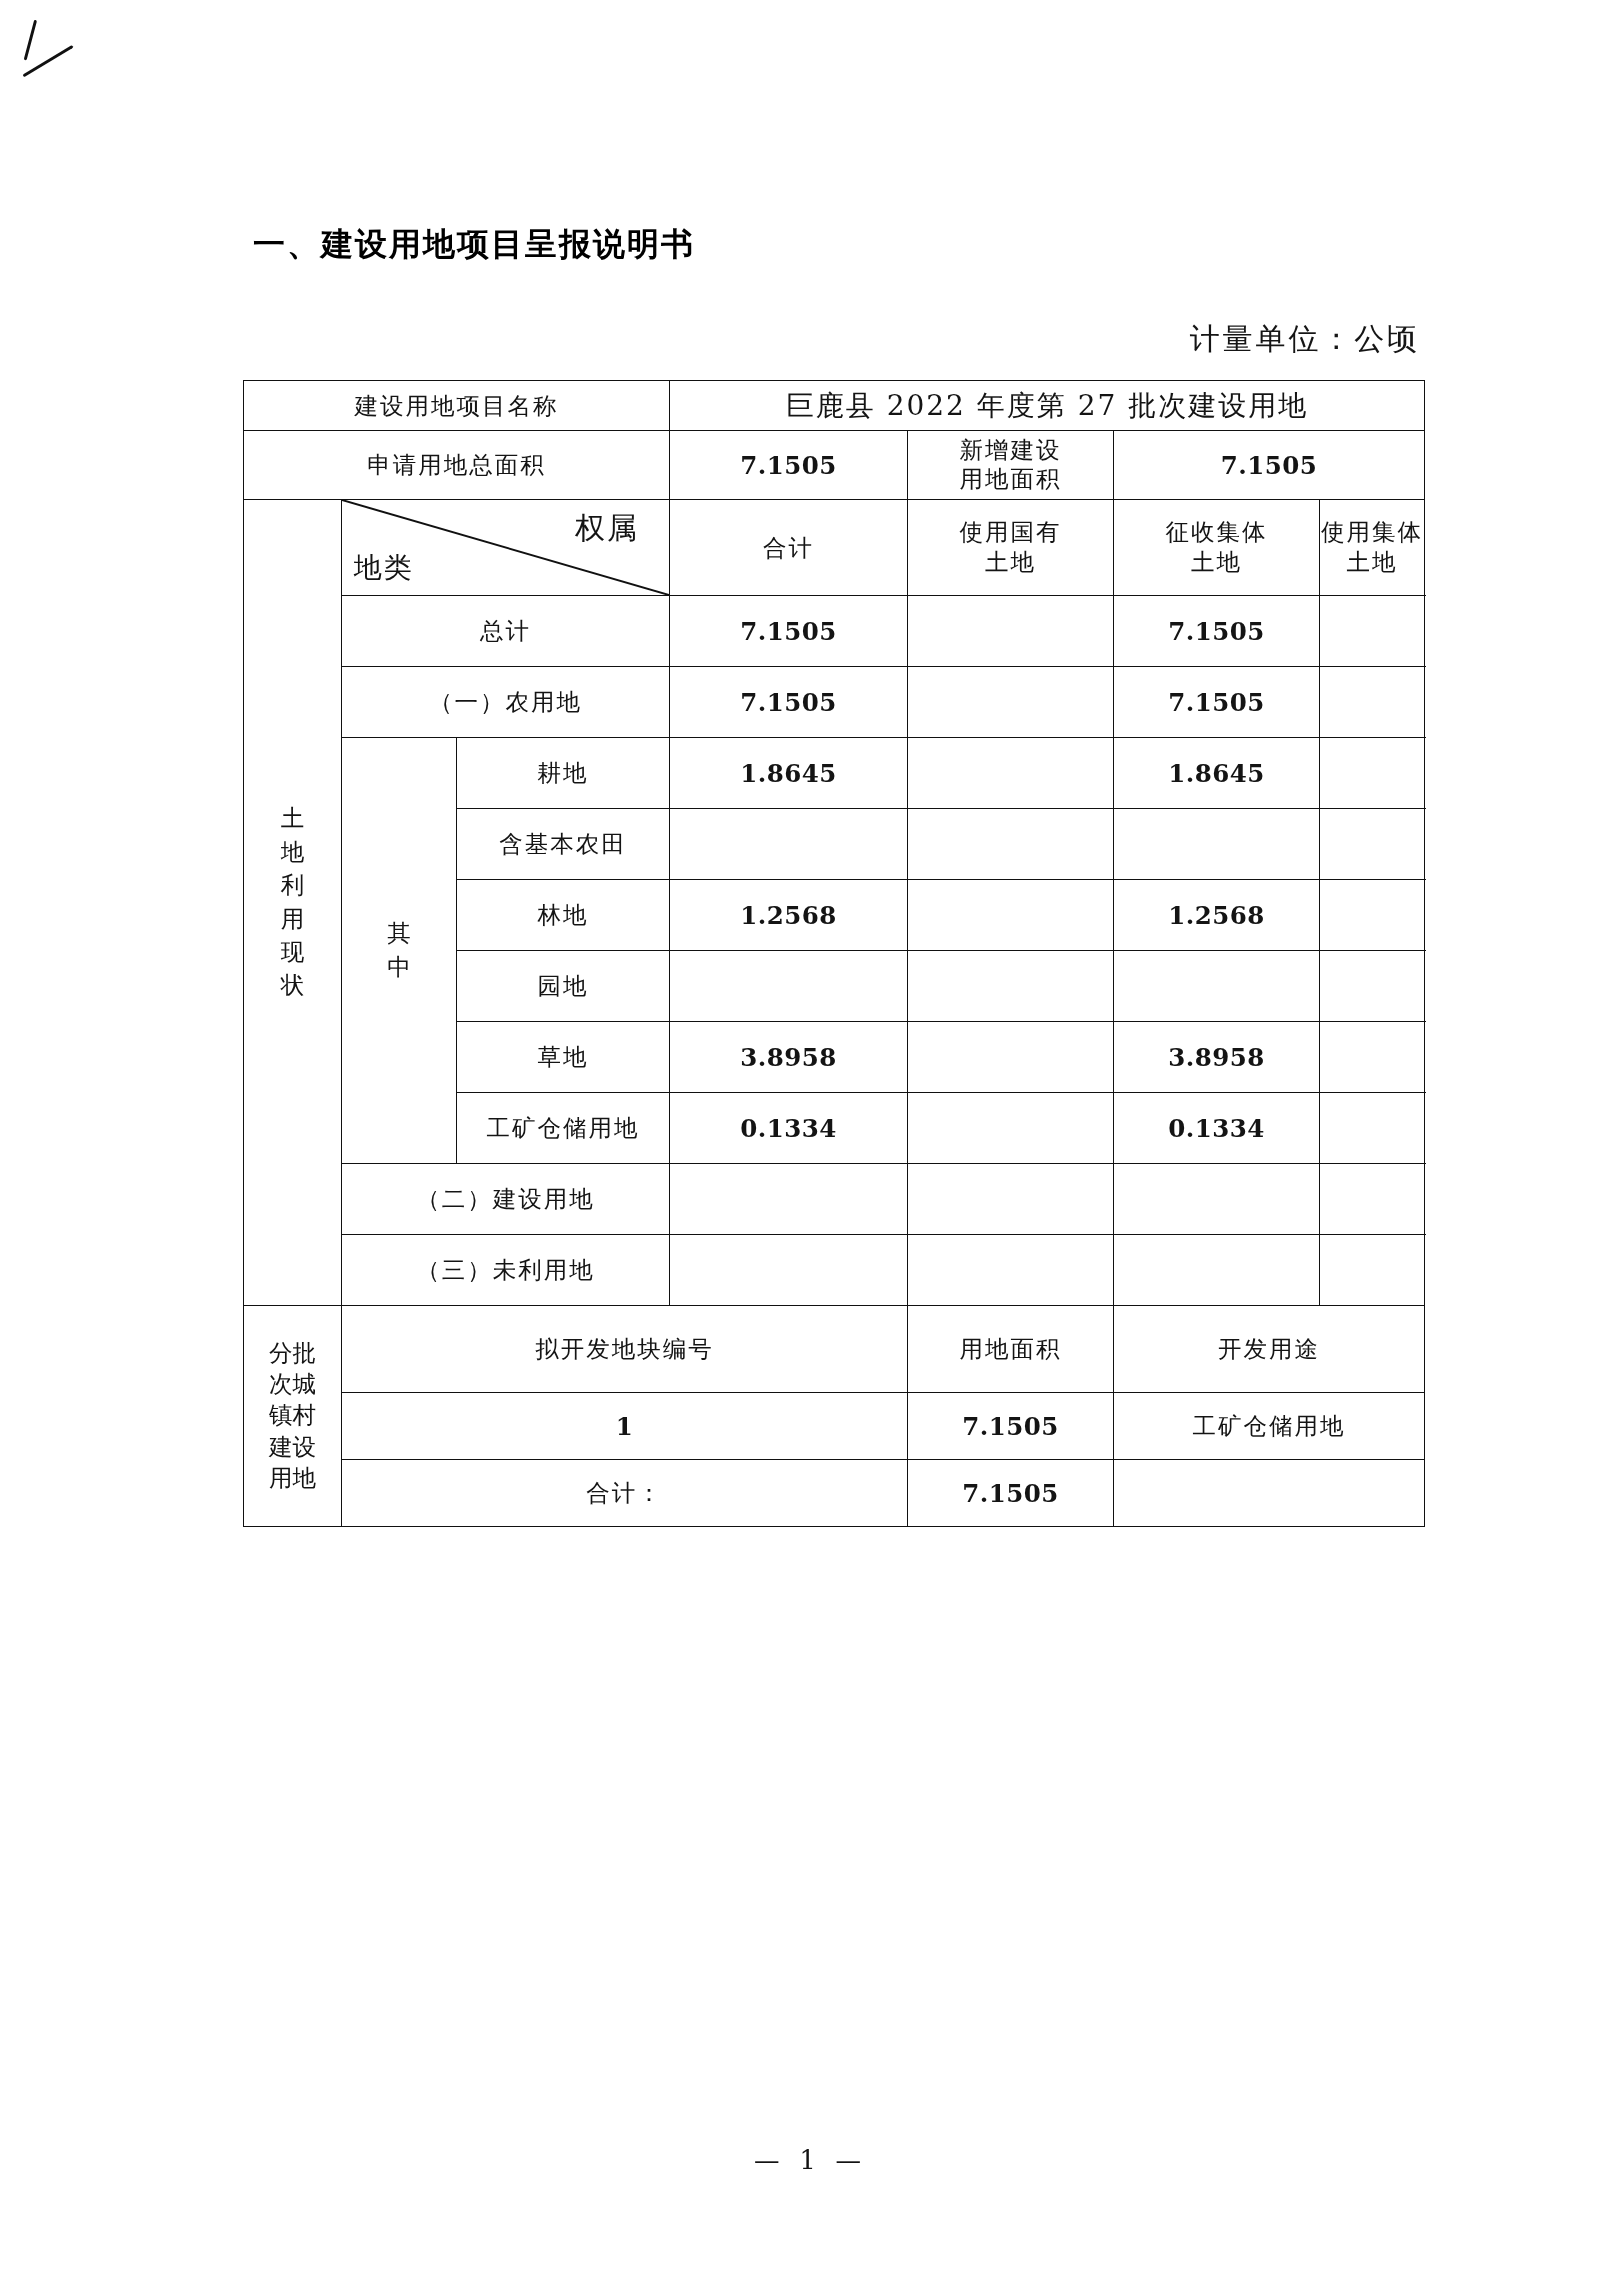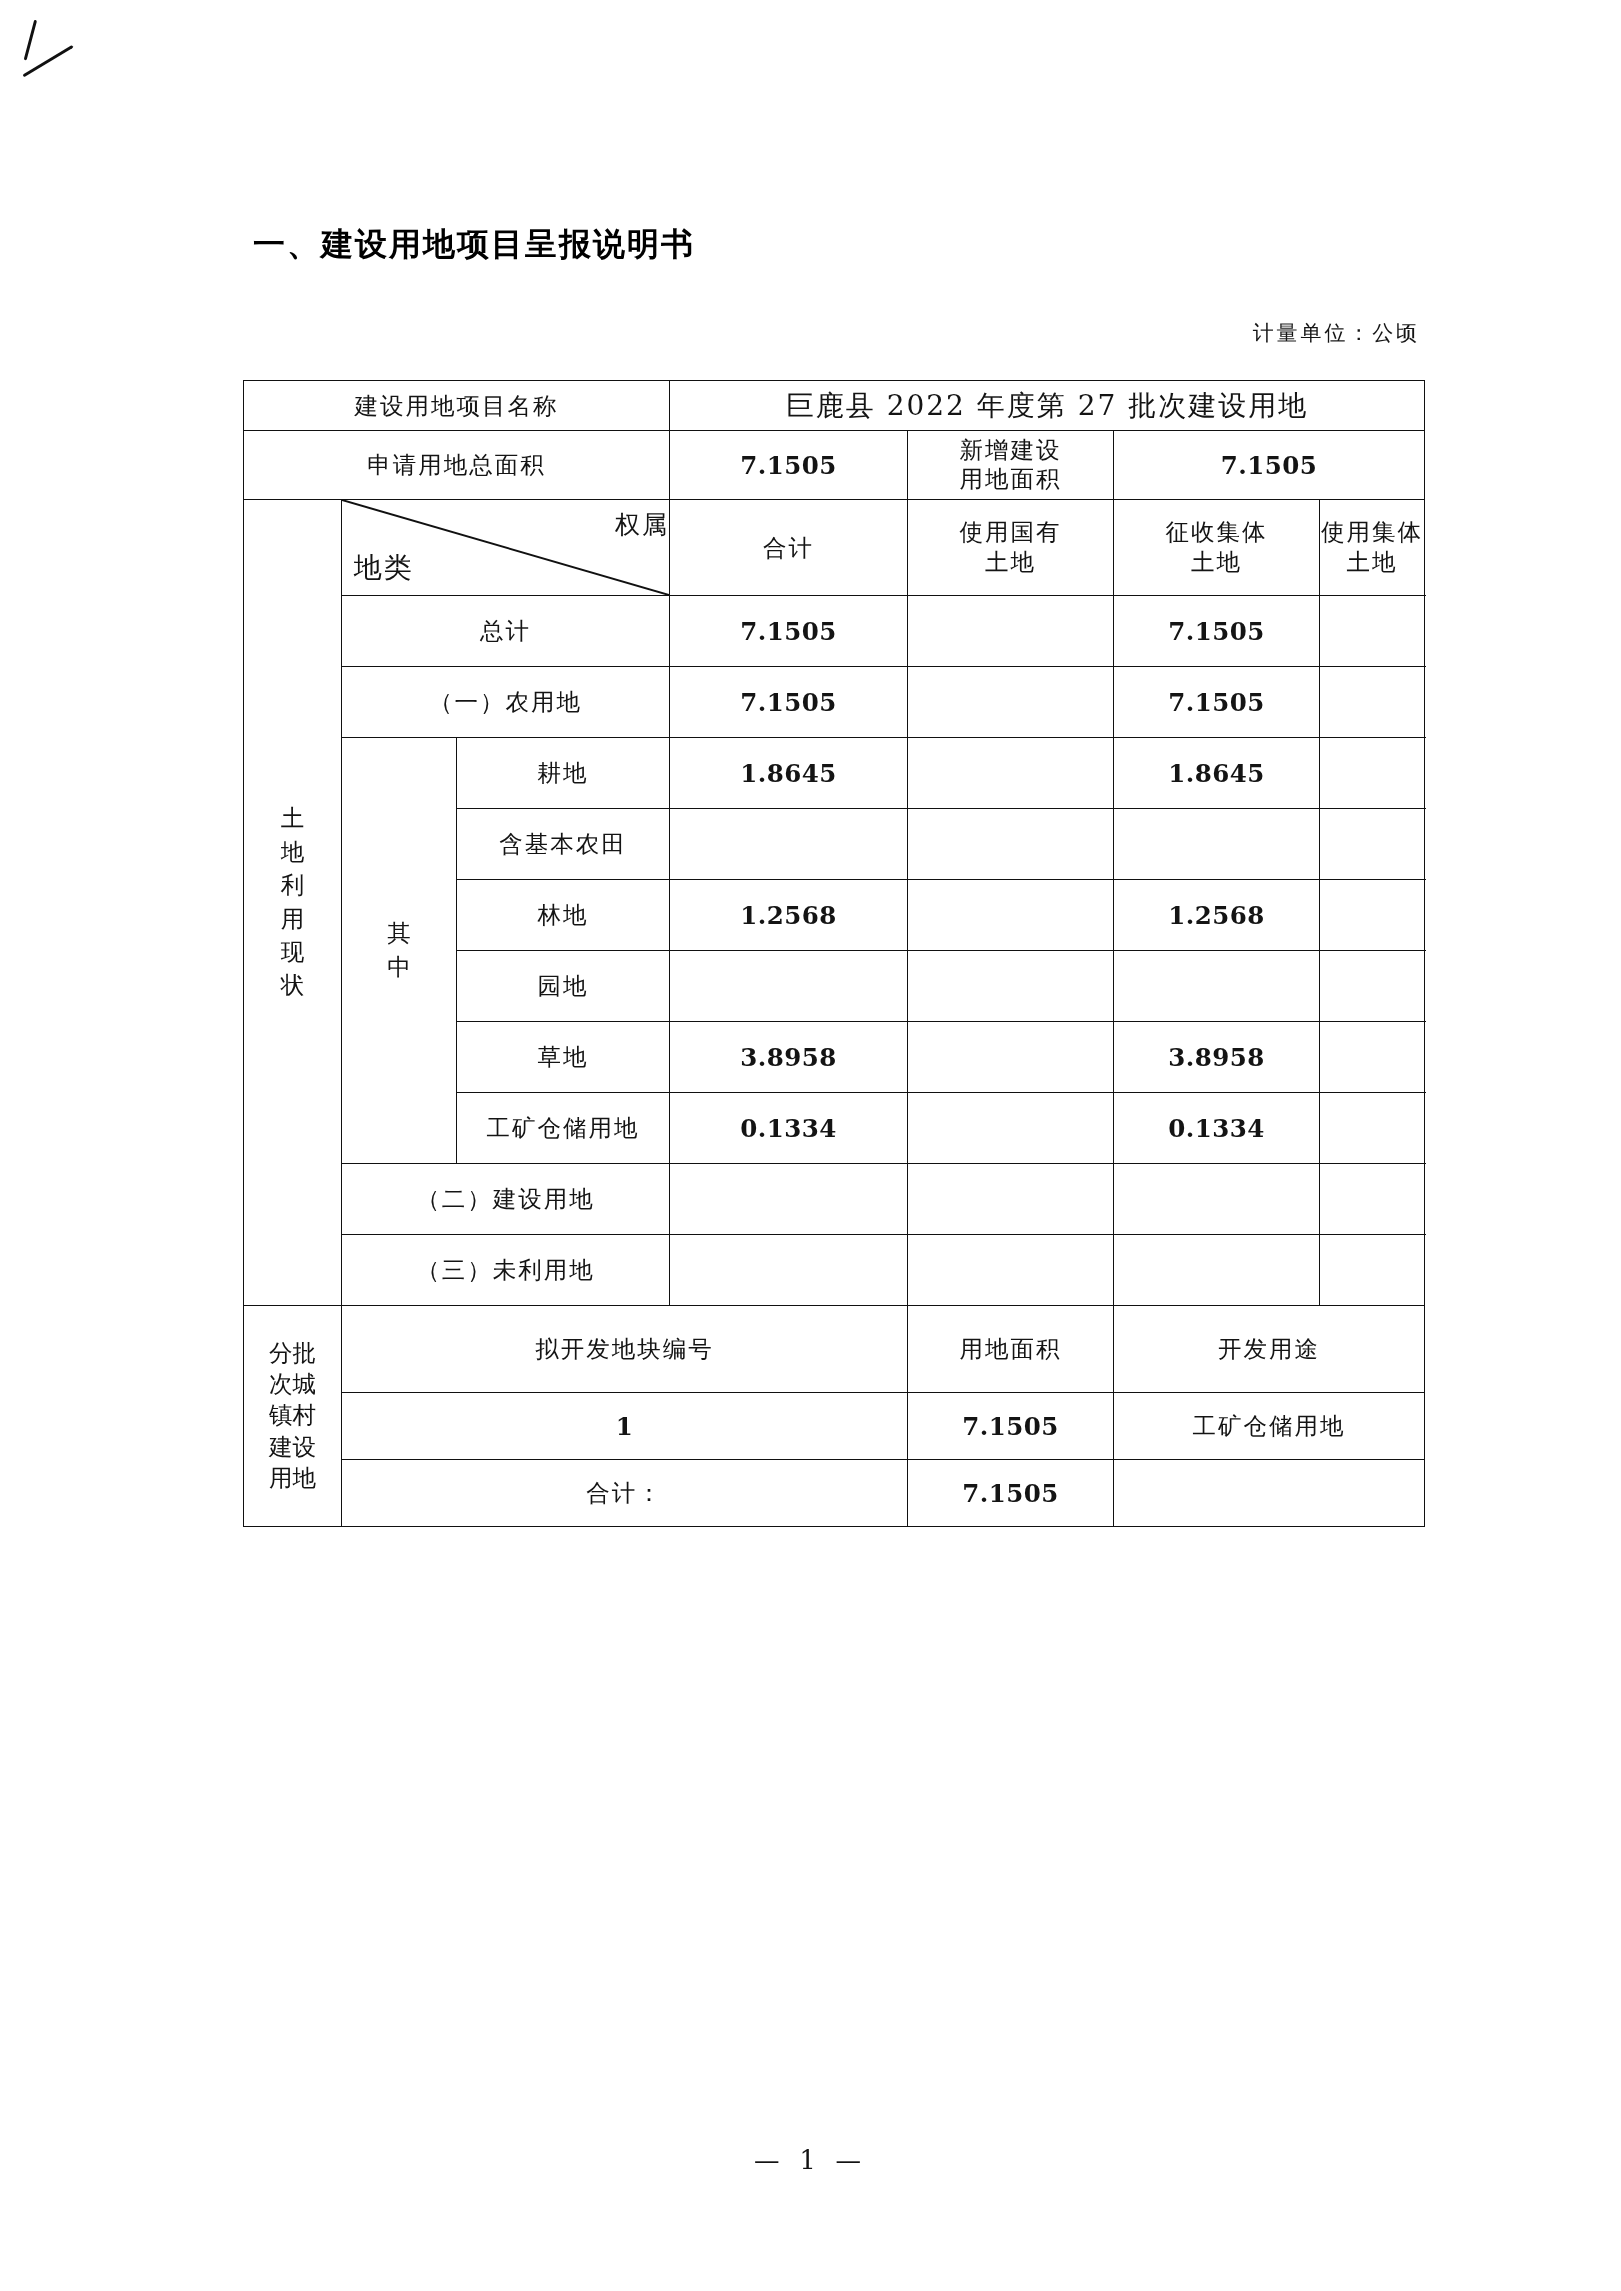--- a/index.html
+++ b/index.html
@@ -37,21 +37,21 @@
     letter-spacing: 2px;
     color: #000000;
     white-space: nowrap;
   }
 
   
   .unit-note {
     position: absolute;
     right: 201px;
     top: 319px;
-    font-size: 21px;
+    font-size: 30px;
     letter-spacing: 2.9px;
     color: #151515;
     white-space: nowrap;
   }
 
   
   .sheet {
     position: absolute;
     left: 243px;
     top: 380px;
@@ -96,23 +96,23 @@
   }
   .diag .diag-svg {
     position: absolute;
     inset: 0;
     width: 100%;
     height: 100%;
     display: block;
   }
   .diag .lbl-tr {
     position: absolute;
-    right: 0;
+    right: 30px;
     top: 7.8px;
-    font-size: 25px;
+    font-size: 30px;
     letter-spacing: 2px;
   }
   .diag .lbl-bl {
     position: absolute;
     left: 11.8px;
     bottom: 7.8px;
     font-size: 28px;
     letter-spacing: 2px;
   }
 

